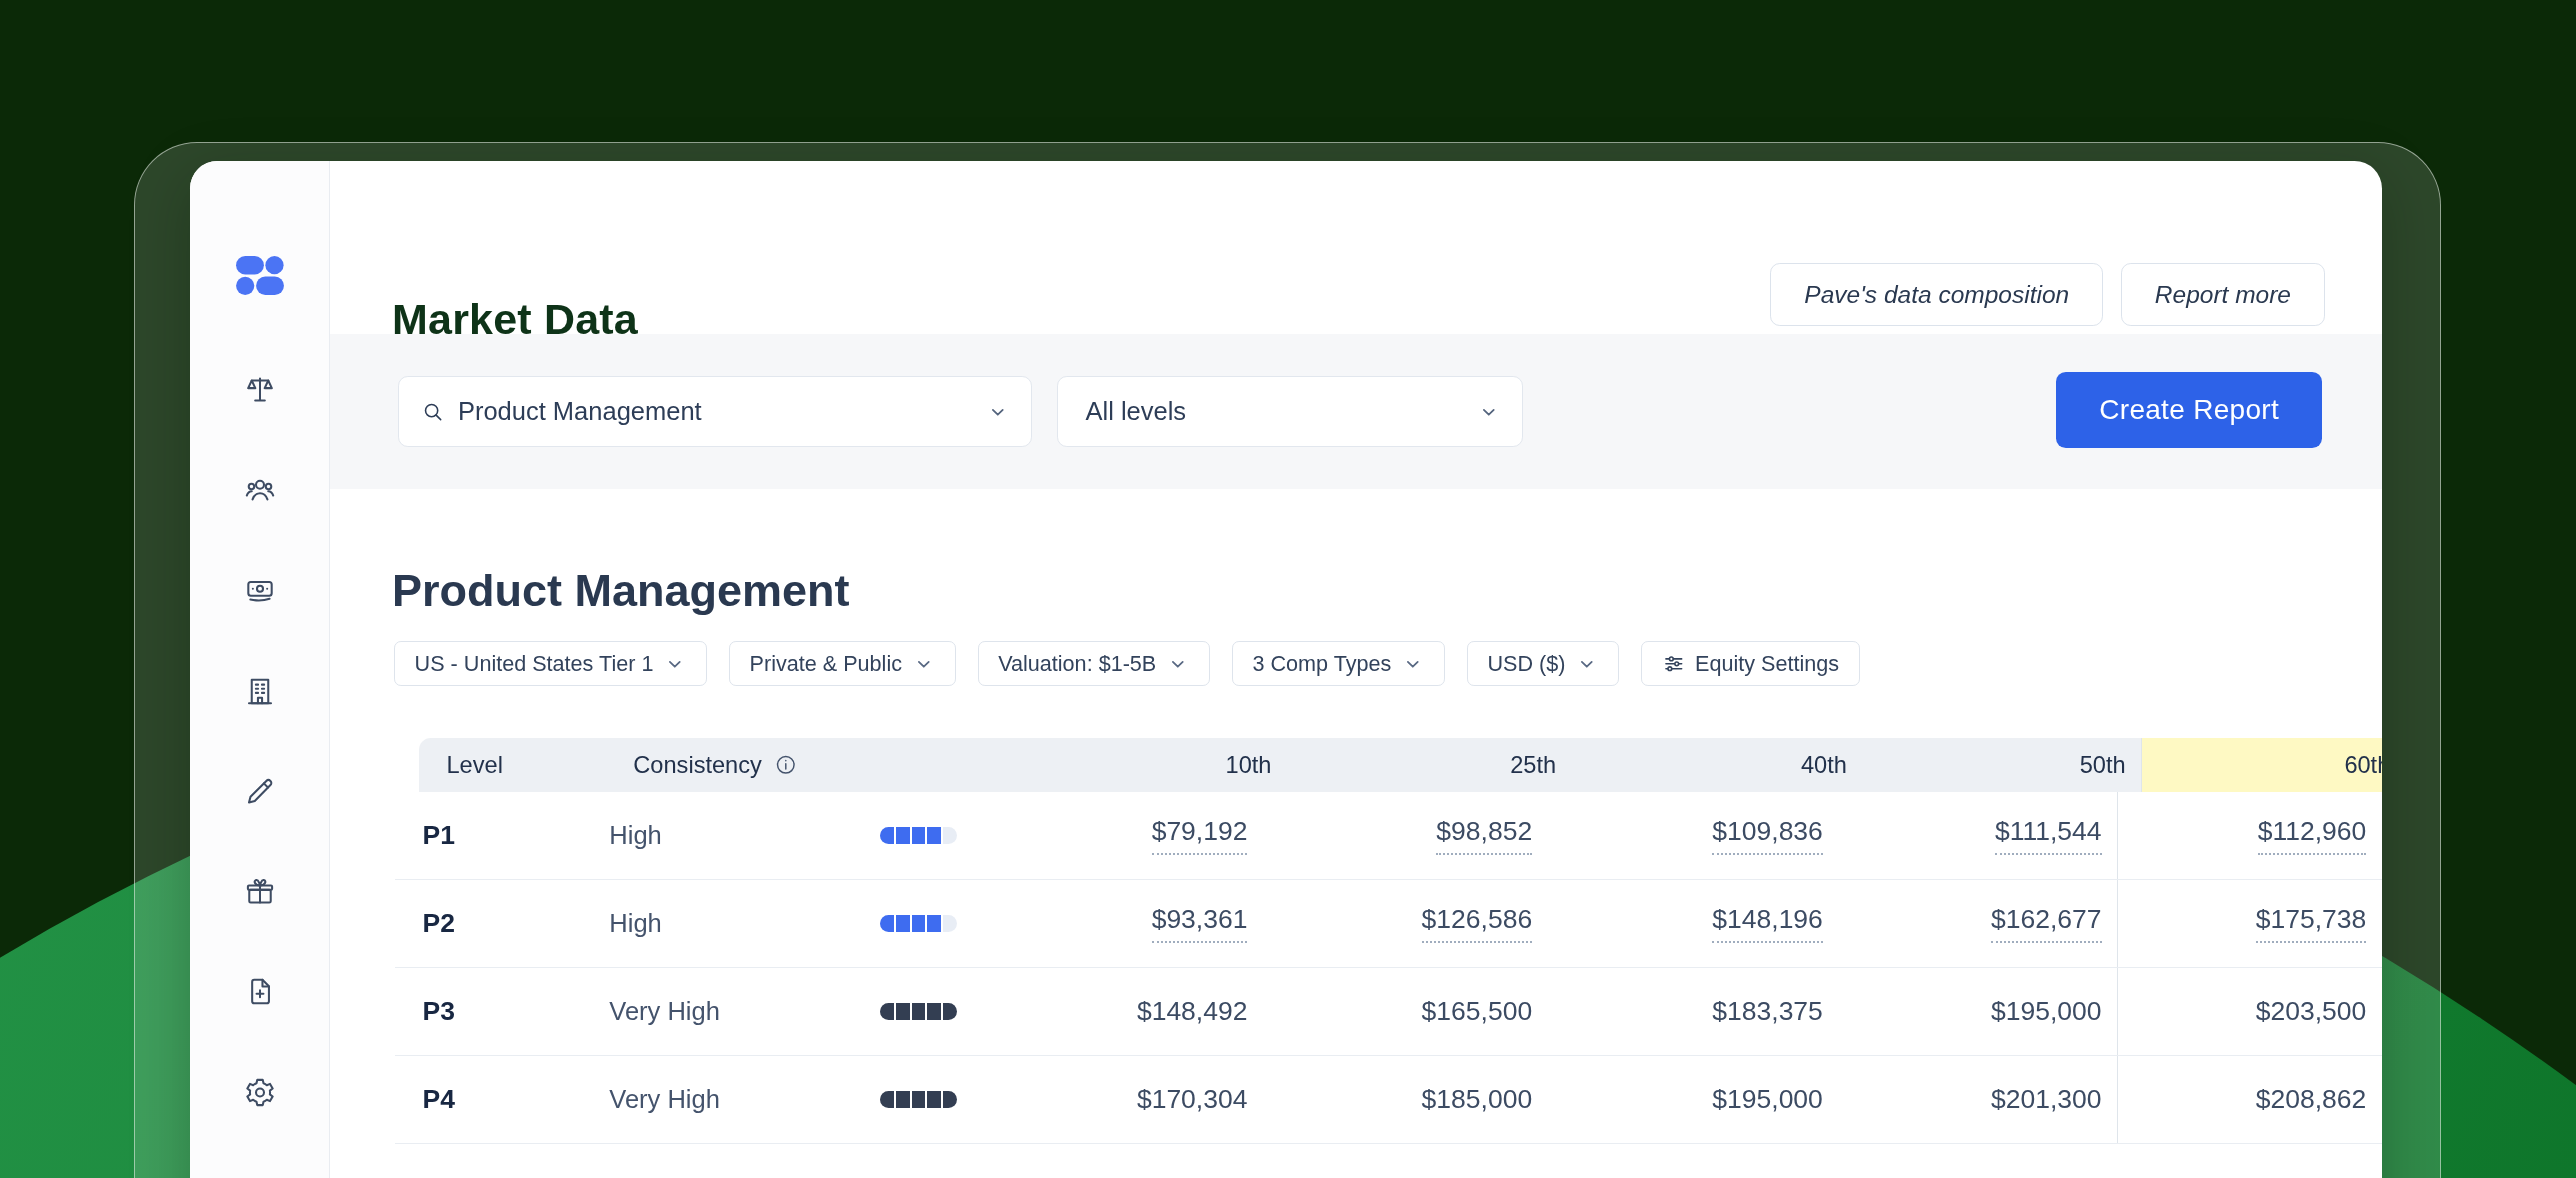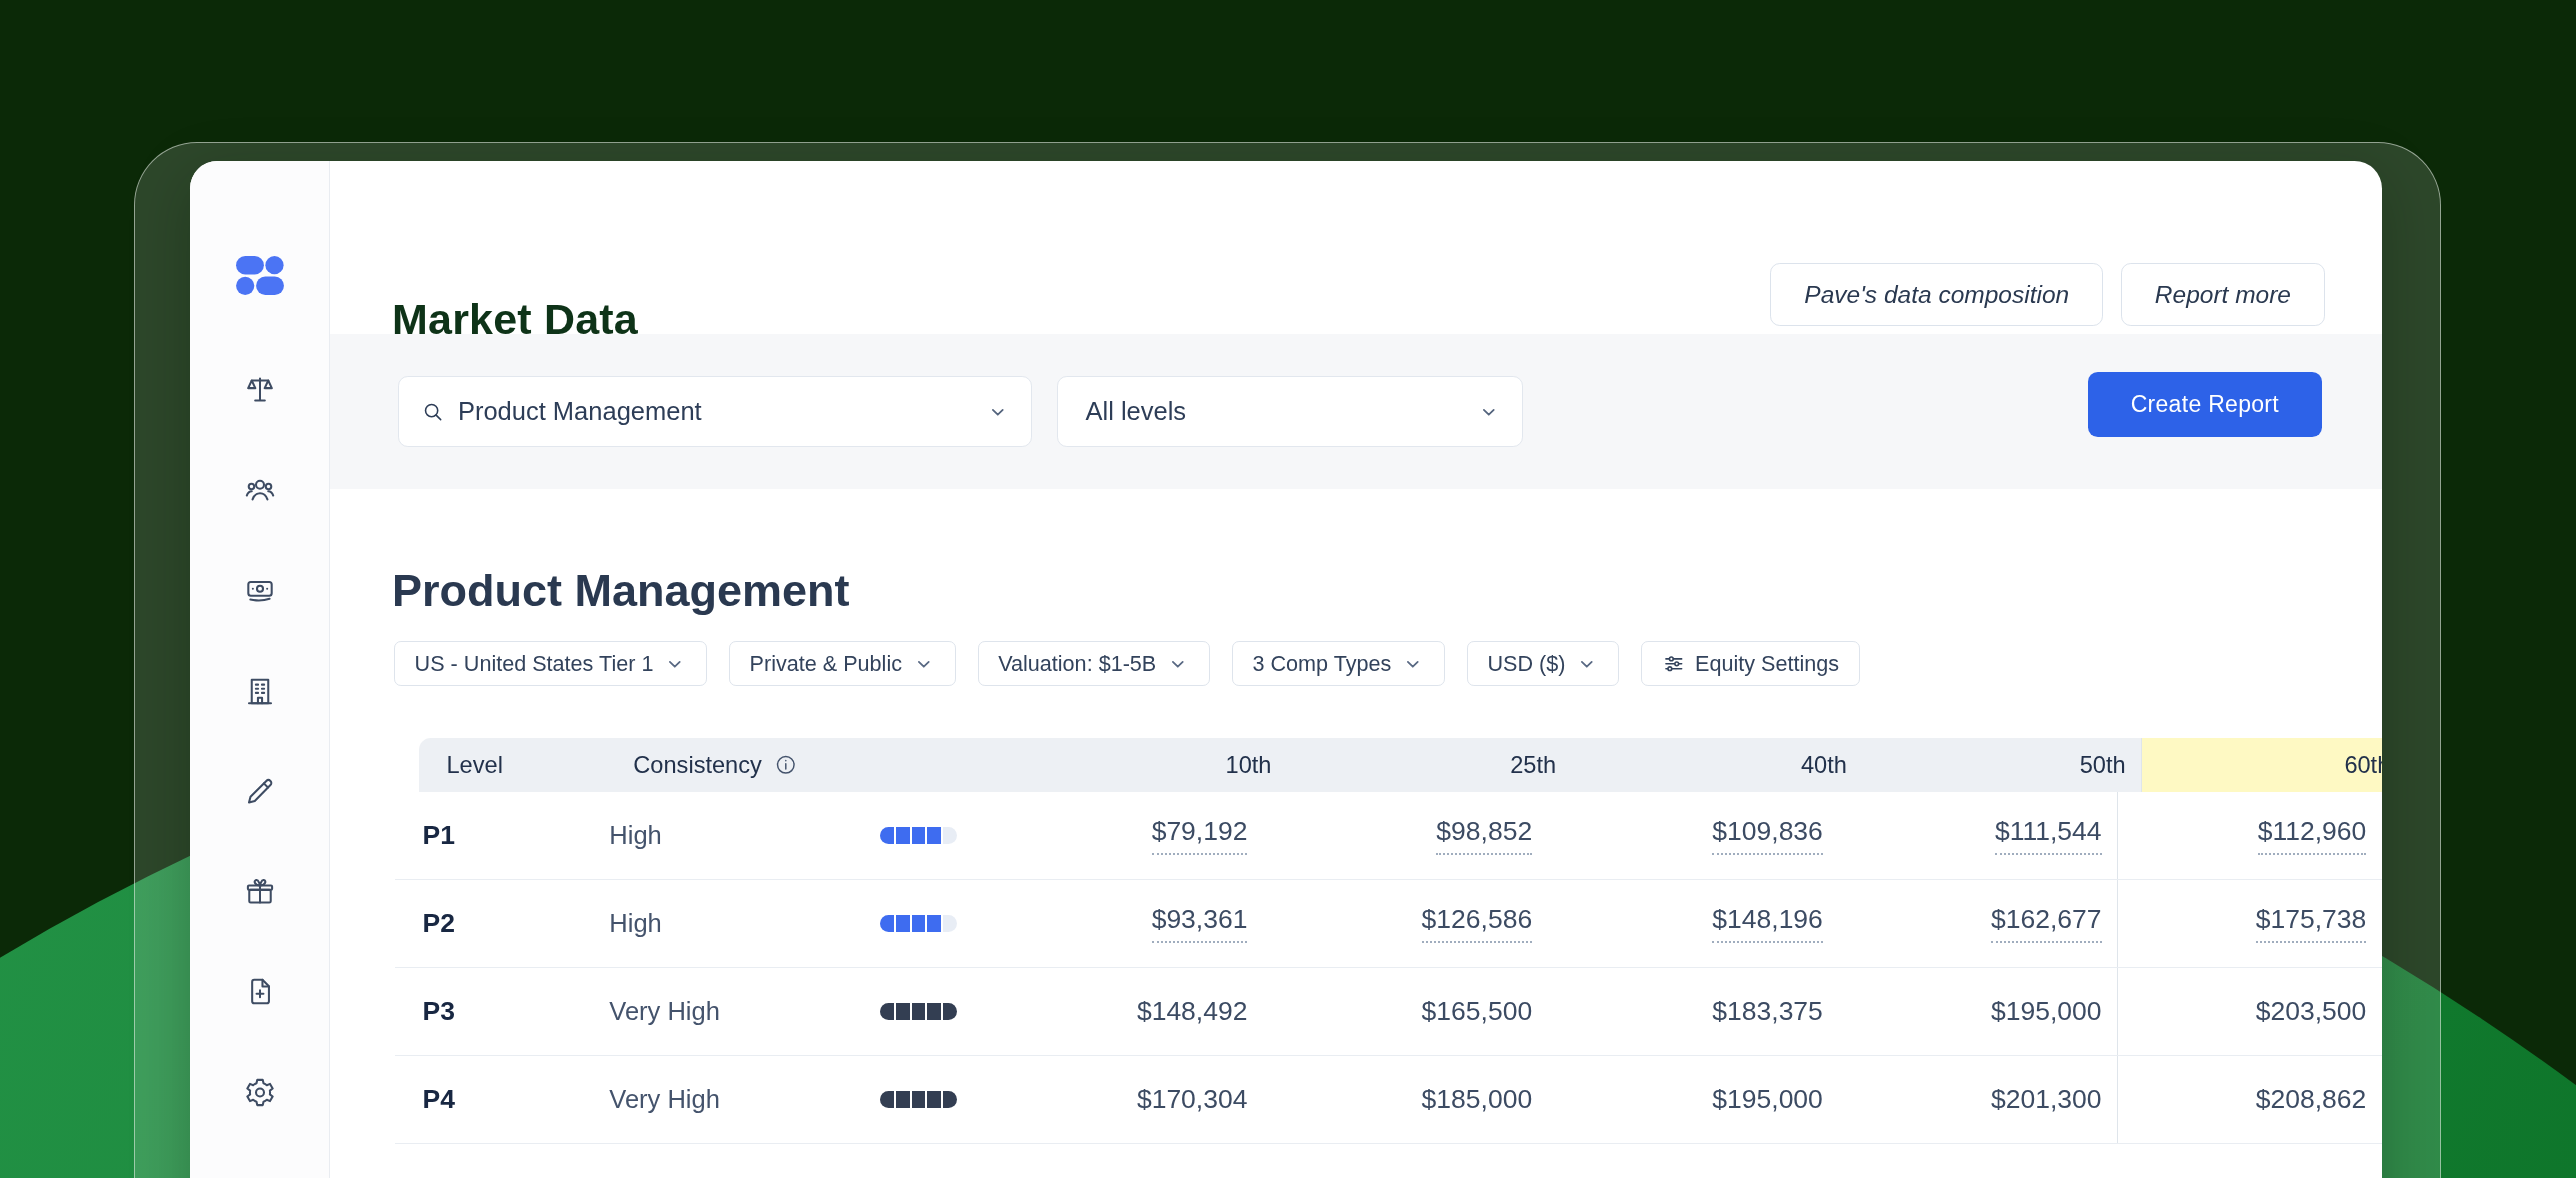--- a/index.html
+++ b/index.html
@@ -32,22 +32,22 @@
     font-size:24.5px;color:#2a3950;font-weight:500;display:flex;align-items:center;cursor:pointer;font-style:italic;}
 
   
   .band{position:absolute;left:140px;right:0;top:173px;height:155px;background:#f6f7f9;}
   .select{position:absolute;top:42px;height:71px;background:#fff;border:1px solid #e2e7ee;border-radius:9.8px;
     display:flex;align-items:center;font-size:25.5px;color:#2d3d57;cursor:pointer;}
   .select .chev{margin-left:auto;margin-right:21.6px;color:#55657e;}
   .sel-search{left:68px;width:634px;padding-left:21.6px;}
   .sel-search .lbl{margin-left:13.7px;}
   .sel-levels{left:727px;width:466px;padding-left:27.5px;}
-  .primary-btn{position:absolute;top:38px;right:60px;height:65px;padding:0 43px;background:#2d62e8;border:none;border-radius:9.8px;
-    color:#fff;font-size:23px;font-weight:500;letter-spacing:0.3px;cursor:pointer;}
+  .primary-btn{position:absolute;top:38px;right:60px;height:76px;padding:0 43px;background:#2d62e8;border:none;border-radius:9.8px;
+    color:#fff;font-size:28px;font-weight:500;letter-spacing:0.3px;cursor:pointer;}
 
   
   .section-title{position:absolute;left:202px;top:404px;font-size:45px;font-weight:600;color:#2a3950;}
   .chips{position:absolute;left:204px;top:480px;display:flex;gap:21.6px;}
   .chip{height:45px;padding:0 19.6px;background:#fff;border:1px solid #dee4ec;border-radius:6.9px;
     display:flex;align-items:center;gap:9.8px;font-size:21.6px;color:#33435c;cursor:pointer;white-space:nowrap;}
   .chip .chev{color:#5a6a84;}
   .chip svg.lead{width:23.6px;height:23.6px;color:#33435c;}
 
   

